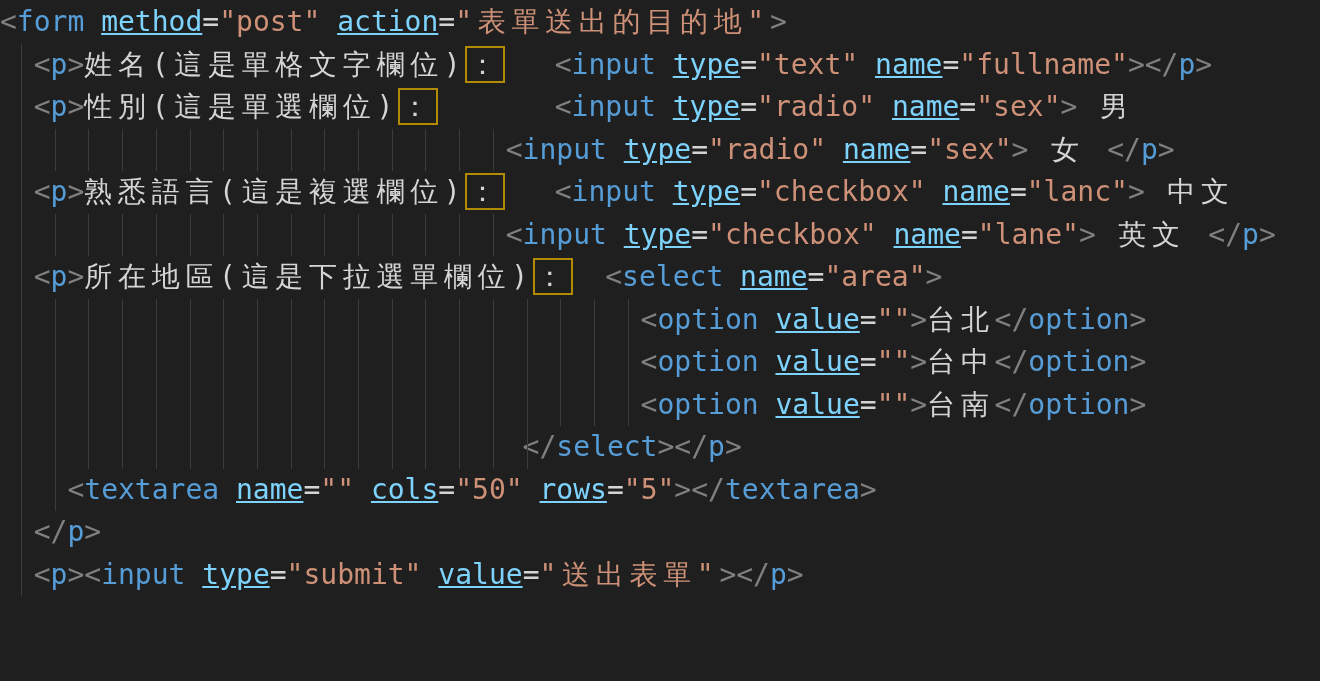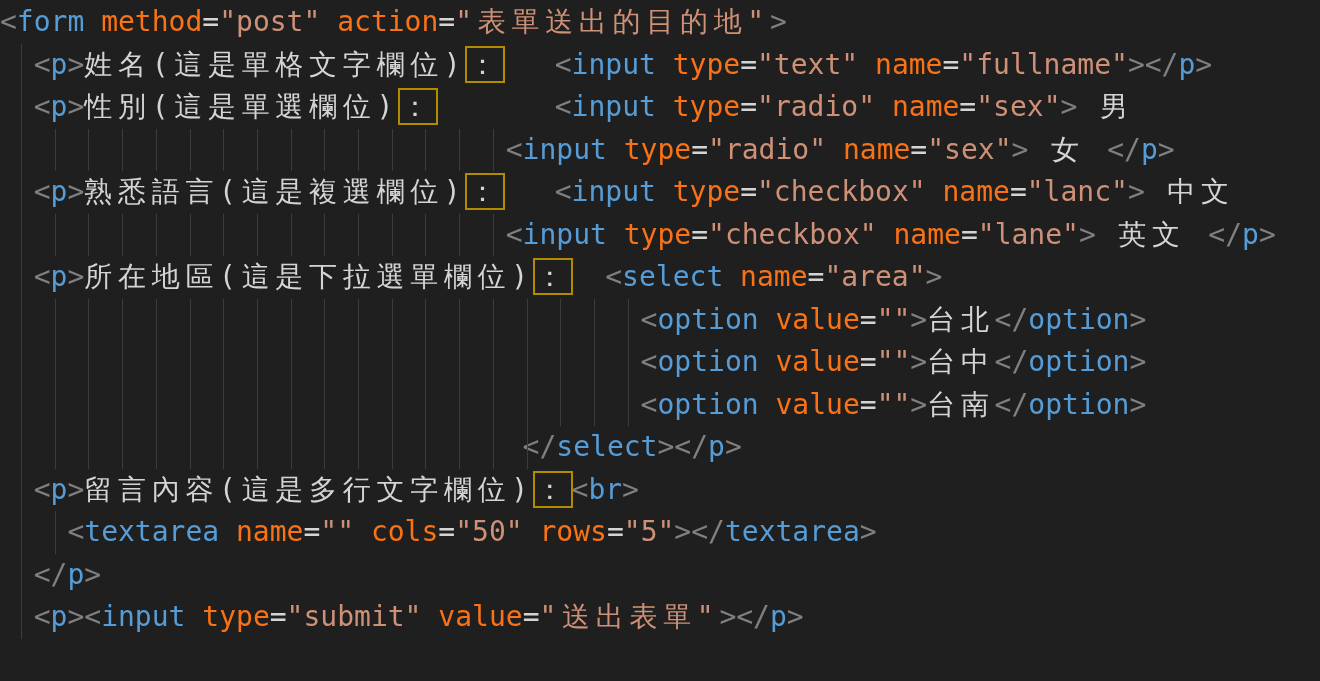--- a/index.html
+++ b/index.html
@@ -22,21 +22,21 @@
   }
   .guide{
     position:absolute;
     top:0;bottom:0;
     width:1px;
     background:#3c3c3c;
   }
   .tok{white-space:pre;}
   .tok-p{color:#808080;}   
   .tok-t{color:#569cd6;}   
-  .tok-a{color:#f97316;}   
+  .tok-a{color:#7dd3fc;text-decoration:underline;}   
   .tok-s{color:#ce9178;}   
   .tok-x{color:#d4d4d4;}   
   .tok-b{
     color:#d4d4d4;
     box-shadow:0 0 0 2px #b28b00;  
     padding:0 1px;
     margin:0 1px;
   }
   .cjk{letter-spacing:5.7px;}
 </style>
@@ -48,17 +48,16 @@
     <div class="line"><i class="guide" style="left: 21px;"></i><span class="tok tok-x">  </span><span class="tok tok-p">&lt;</span><span class="tok tok-t">p</span><span class="tok tok-p">&gt;</span><span class="tok tok-x cjk">姓名(這是單格文字欄位)</span><span class="tok tok-b cjk">：</span><span class="tok tok-x">   </span><span class="tok tok-p">&lt;</span><span class="tok tok-t">input</span><span class="tok tok-x"> </span><span class="tok tok-a">type</span><span class="tok tok-x">=</span><span class="tok tok-s">"text"</span><span class="tok tok-x"> </span><span class="tok tok-a">name</span><span class="tok tok-x">=</span><span class="tok tok-s">"fullname"</span><span class="tok tok-p">&gt;&lt;/</span><span class="tok tok-t">p</span><span class="tok tok-p">&gt;</span></div>
     <div class="line"><i class="guide" style="left: 21px;"></i><span class="tok tok-x">  </span><span class="tok tok-p">&lt;</span><span class="tok tok-t">p</span><span class="tok tok-p">&gt;</span><span class="tok tok-x cjk">性別(這是單選欄位)</span><span class="tok tok-b cjk">：</span><span class="tok tok-x">       </span><span class="tok tok-p">&lt;</span><span class="tok tok-t">input</span><span class="tok tok-x"> </span><span class="tok tok-a">type</span><span class="tok tok-x">=</span><span class="tok tok-s">"radio"</span><span class="tok tok-x"> </span><span class="tok tok-a">name</span><span class="tok tok-x">=</span><span class="tok tok-s">"sex"</span><span class="tok tok-p">&gt;</span><span class="tok tok-x cjk"> 男</span></div>
     <div class="line"><i class="guide" style="left: 21px;"></i><i class="guide" style="left: 54.7px;"></i><i class="guide" style="left: 88.4px;"></i><i class="guide" style="left: 122.1px;"></i><i class="guide" style="left: 155.8px;"></i><i class="guide" style="left: 189.5px;"></i><i class="guide" style="left: 223.2px;"></i><i class="guide" style="left: 256.9px;"></i><i class="guide" style="left: 290.6px;"></i><i class="guide" style="left: 324.3px;"></i><i class="guide" style="left: 358px;"></i><i class="guide" style="left: 391.7px;"></i><i class="guide" style="left: 425.4px;"></i><i class="guide" style="left: 459.1px;"></i><i class="guide" style="left: 492.8px;"></i><span class="tok tok-x">                              </span><span class="tok tok-p">&lt;</span><span class="tok tok-t">input</span><span class="tok tok-x"> </span><span class="tok tok-a">type</span><span class="tok tok-x">=</span><span class="tok tok-s">"radio"</span><span class="tok tok-x"> </span><span class="tok tok-a">name</span><span class="tok tok-x">=</span><span class="tok tok-s">"sex"</span><span class="tok tok-p">&gt;</span><span class="tok tok-x cjk"> 女 </span><span class="tok tok-p">&lt;/</span><span class="tok tok-t">p</span><span class="tok tok-p">&gt;</span></div>
     <div class="line"><i class="guide" style="left: 21px;"></i><span class="tok tok-x">  </span><span class="tok tok-p">&lt;</span><span class="tok tok-t">p</span><span class="tok tok-p">&gt;</span><span class="tok tok-x cjk">熟悉語言(這是複選欄位)</span><span class="tok tok-b cjk">：</span><span class="tok tok-x">   </span><span class="tok tok-p">&lt;</span><span class="tok tok-t">input</span><span class="tok tok-x"> </span><span class="tok tok-a">type</span><span class="tok tok-x">=</span><span class="tok tok-s">"checkbox"</span><span class="tok tok-x"> </span><span class="tok tok-a">name</span><span class="tok tok-x">=</span><span class="tok tok-s">"lanc"</span><span class="tok tok-p">&gt;</span><span class="tok tok-x cjk"> 中文</span></div>
     <div class="line"><i class="guide" style="left: 21px;"></i><i class="guide" style="left: 54.7px;"></i><i class="guide" style="left: 88.4px;"></i><i class="guide" style="left: 122.1px;"></i><i class="guide" style="left: 155.8px;"></i><i class="guide" style="left: 189.5px;"></i><i class="guide" style="left: 223.2px;"></i><i class="guide" style="left: 256.9px;"></i><i class="guide" style="left: 290.6px;"></i><i class="guide" style="left: 324.3px;"></i><i class="guide" style="left: 358px;"></i><i class="guide" style="left: 391.7px;"></i><i class="guide" style="left: 425.4px;"></i><i class="guide" style="left: 459.1px;"></i><i class="guide" style="left: 492.8px;"></i><span class="tok tok-x">                              </span><span class="tok tok-p">&lt;</span><span class="tok tok-t">input</span><span class="tok tok-x"> </span><span class="tok tok-a">type</span><span class="tok tok-x">=</span><span class="tok tok-s">"checkbox"</span><span class="tok tok-x"> </span><span class="tok tok-a">name</span><span class="tok tok-x">=</span><span class="tok tok-s">"lane"</span><span class="tok tok-p">&gt;</span><span class="tok tok-x cjk"> 英文 </span><span class="tok tok-p">&lt;/</span><span class="tok tok-t">p</span><span class="tok tok-p">&gt;</span></div>
     <div class="line"><i class="guide" style="left: 21px;"></i><span class="tok tok-x">  </span><span class="tok tok-p">&lt;</span><span class="tok tok-t">p</span><span class="tok tok-p">&gt;</span><span class="tok tok-x cjk">所在地區(這是下拉選單欄位)</span><span class="tok tok-b cjk">：</span><span class="tok tok-x">  </span><span class="tok tok-p">&lt;</span><span class="tok tok-t">select</span><span class="tok tok-x"> </span><span class="tok tok-a">name</span><span class="tok tok-x">=</span><span class="tok tok-s">"area"</span><span class="tok tok-p">&gt;</span></div>
     <div class="line"><i class="guide" style="left: 21px;"></i><i class="guide" style="left: 54.7px;"></i><i class="guide" style="left: 88.4px;"></i><i class="guide" style="left: 122.1px;"></i><i class="guide" style="left: 155.8px;"></i><i class="guide" style="left: 189.5px;"></i><i class="guide" style="left: 223.2px;"></i><i class="guide" style="left: 256.9px;"></i><i class="guide" style="left: 290.6px;"></i><i class="guide" style="left: 324.3px;"></i><i class="guide" style="left: 358px;"></i><i class="guide" style="left: 391.7px;"></i><i class="guide" style="left: 425.4px;"></i><i class="guide" style="left: 459.1px;"></i><i class="guide" style="left: 492.8px;"></i><i class="guide" style="left: 526.5px;"></i><i class="guide" style="left: 560.2px;"></i><i class="guide" style="left: 593.9px;"></i><i class="guide" style="left: 627.6px;"></i><span class="tok tok-x">                                      </span><span class="tok tok-p">&lt;</span><span class="tok tok-t">option</span><span class="tok tok-x"> </span><span class="tok tok-a">value</span><span class="tok tok-x">=</span><span class="tok tok-s">""</span><span class="tok tok-p">&gt;</span><span class="tok tok-x cjk">台北</span><span class="tok tok-p">&lt;/</span><span class="tok tok-t">option</span><span class="tok tok-p">&gt;</span></div>
     <div class="line"><i class="guide" style="left: 21px;"></i><i class="guide" style="left: 54.7px;"></i><i class="guide" style="left: 88.4px;"></i><i class="guide" style="left: 122.1px;"></i><i class="guide" style="left: 155.8px;"></i><i class="guide" style="left: 189.5px;"></i><i class="guide" style="left: 223.2px;"></i><i class="guide" style="left: 256.9px;"></i><i class="guide" style="left: 290.6px;"></i><i class="guide" style="left: 324.3px;"></i><i class="guide" style="left: 358px;"></i><i class="guide" style="left: 391.7px;"></i><i class="guide" style="left: 425.4px;"></i><i class="guide" style="left: 459.1px;"></i><i class="guide" style="left: 492.8px;"></i><i class="guide" style="left: 526.5px;"></i><i class="guide" style="left: 560.2px;"></i><i class="guide" style="left: 593.9px;"></i><i class="guide" style="left: 627.6px;"></i><span class="tok tok-x">                                      </span><span class="tok tok-p">&lt;</span><span class="tok tok-t">option</span><span class="tok tok-x"> </span><span class="tok tok-a">value</span><span class="tok tok-x">=</span><span class="tok tok-s">""</span><span class="tok tok-p">&gt;</span><span class="tok tok-x cjk">台中</span><span class="tok tok-p">&lt;/</span><span class="tok tok-t">option</span><span class="tok tok-p">&gt;</span></div>
     <div class="line"><i class="guide" style="left: 21px;"></i><i class="guide" style="left: 54.7px;"></i><i class="guide" style="left: 88.4px;"></i><i class="guide" style="left: 122.1px;"></i><i class="guide" style="left: 155.8px;"></i><i class="guide" style="left: 189.5px;"></i><i class="guide" style="left: 223.2px;"></i><i class="guide" style="left: 256.9px;"></i><i class="guide" style="left: 290.6px;"></i><i class="guide" style="left: 324.3px;"></i><i class="guide" style="left: 358px;"></i><i class="guide" style="left: 391.7px;"></i><i class="guide" style="left: 425.4px;"></i><i class="guide" style="left: 459.1px;"></i><i class="guide" style="left: 492.8px;"></i><i class="guide" style="left: 526.5px;"></i><i class="guide" style="left: 560.2px;"></i><i class="guide" style="left: 593.9px;"></i><i class="guide" style="left: 627.6px;"></i><span class="tok tok-x">                                      </span><span class="tok tok-p">&lt;</span><span class="tok tok-t">option</span><span class="tok tok-x"> </span><span class="tok tok-a">value</span><span class="tok tok-x">=</span><span class="tok tok-s">""</span><span class="tok tok-p">&gt;</span><span class="tok tok-x cjk">台南</span><span class="tok tok-p">&lt;/</span><span class="tok tok-t">option</span><span class="tok tok-p">&gt;</span></div>
     <div class="line"><i class="guide" style="left: 21px;"></i><i class="guide" style="left: 54.7px;"></i><i class="guide" style="left: 88.4px;"></i><i class="guide" style="left: 122.1px;"></i><i class="guide" style="left: 155.8px;"></i><i class="guide" style="left: 189.5px;"></i><i class="guide" style="left: 223.2px;"></i><i class="guide" style="left: 256.9px;"></i><i class="guide" style="left: 290.6px;"></i><i class="guide" style="left: 324.3px;"></i><i class="guide" style="left: 358px;"></i><i class="guide" style="left: 391.7px;"></i><i class="guide" style="left: 425.4px;"></i><i class="guide" style="left: 459.1px;"></i><i class="guide" style="left: 492.8px;"></i><i class="guide" style="left: 526.5px;"></i><span class="tok tok-x">                               </span><span class="tok tok-p">&lt;/</span><span class="tok tok-t">select</span><span class="tok tok-p">&gt;&lt;/</span><span class="tok tok-t">p</span><span class="tok tok-p">&gt;</span></div>
-    <div class="line"><i class="guide" style="left: 21px;"></i><span class="tok tok-x">  </span><span class="tok tok-p">&lt;</span><span class="tok tok-t">p</span><span class="tok tok-p">&gt;</span><span class="tok tok-x cjk">留言內容(這是多行文字欄位)</span><span class="tok tok-b cjk">：</span><span class="tok tok-p">&lt;</span><span class="tok tok-t">br</span><span class="tok tok-p">&gt;</span></div>
     <div class="line"><i class="guide" style="left: 21px;"></i><i class="guide" style="left: 54.7px;"></i><span class="tok tok-x">    </span><span class="tok tok-p">&lt;</span><span class="tok tok-t">textarea</span><span class="tok tok-x"> </span><span class="tok tok-a">name</span><span class="tok tok-x">=</span><span class="tok tok-s">""</span><span class="tok tok-x"> </span><span class="tok tok-a">cols</span><span class="tok tok-x">=</span><span class="tok tok-s">"50"</span><span class="tok tok-x"> </span><span class="tok tok-a">rows</span><span class="tok tok-x">=</span><span class="tok tok-s">"5"</span><span class="tok tok-p">&gt;&lt;/</span><span class="tok tok-t">textarea</span><span class="tok tok-p">&gt;</span></div>
     <div class="line"><i class="guide" style="left: 21px;"></i><span class="tok tok-x">  </span><span class="tok tok-p">&lt;/</span><span class="tok tok-t">p</span><span class="tok tok-p">&gt;</span></div>
     <div class="line"><i class="guide" style="left: 21px;"></i><span class="tok tok-x">  </span><span class="tok tok-p">&lt;</span><span class="tok tok-t">p</span><span class="tok tok-p">&gt;&lt;</span><span class="tok tok-t">input</span><span class="tok tok-x"> </span><span class="tok tok-a">type</span><span class="tok tok-x">=</span><span class="tok tok-s">"submit"</span><span class="tok tok-x"> </span><span class="tok tok-a">value</span><span class="tok tok-x">=</span><span class="tok tok-s cjk">"送出表單"</span><span class="tok tok-p">&gt;&lt;/</span><span class="tok tok-t">p</span><span class="tok tok-p">&gt;</span></div>
   </div>
 
 </body></html>

